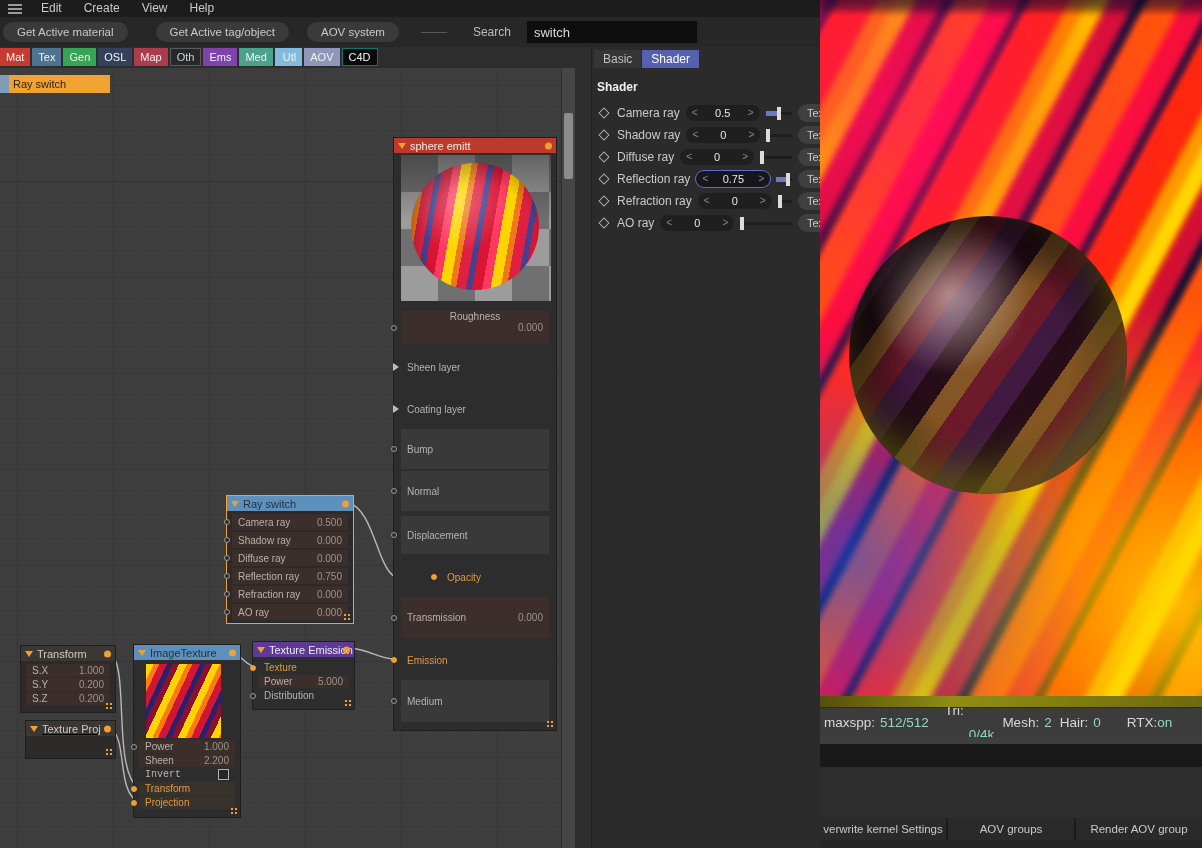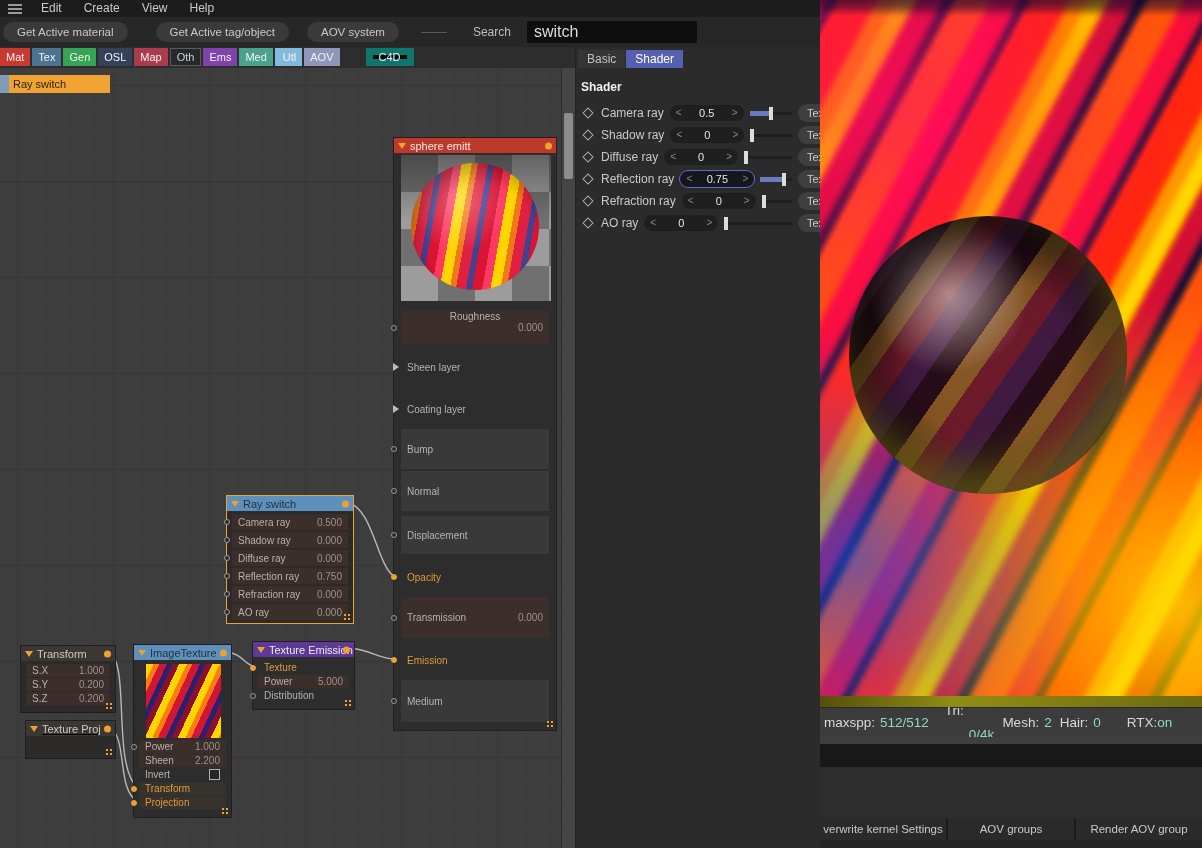--- a/index.html
+++ b/index.html
@@ -15,30 +15,30 @@
   .hamburger i { display:block; height:2px; background:#9a9a9a; }
   .menu-item { padding:0 11px; line-height:17px; cursor:default; }
 
   .toolbar { height:30px; background:#272727; display:flex; align-items:center; }
   .pill { height:20px; background:#3a3a3a; border-radius:10px; color:#c9c9c9; font-size:11.5px;
     display:flex; align-items:center; padding:0 14px; margin-left:10px; white-space:nowrap; }
   .pill:first-child { margin-left:3px; }
   .tb-divider { width:26px; height:1px; background:#585858; margin-left:22px; }
   .search-label { color:#bdbdbd; font-size:12px; margin-left:26px; }
   .search-input { width:170px; height:22px; margin-left:16px; background:#0e0e0e; border:none; outline:none;
-    color:#dcdcdc; font-size:16px; padding:0 7px; font-family:"Liberation Sans",sans-serif; }
-
-  .workspace { flex:1; display:flex; min-height:0; }
+    color:#dcdcdc; font-size:13px; padding:0 7px; font-family:"Liberation Sans",sans-serif; }
+
+  .workspace { flex:1; display:flex; min-height:0;gap:16px; }
   .editor-col { width:575px; display:flex; flex-direction:column; }
 
   .cat-tabs { height:21px; background:#2d2d2d; display:flex; align-items:flex-start; padding-top:1px; }
   .cat-tab { height:18px; min-width:27px; padding:0 6px; margin-right:2px; display:flex; align-items:center; justify-content:center;
     color:#f2f2f2; font-size:11px; cursor:pointer; }
   .cat-tab.oth { border:1px solid #5a5a5a; color:#cfcfcf; }
-  .cat-tab.c4d { border:7px solid #0f766e;margin-left:24px; }
+  .cat-tab.c4d { border:1px solid #0f766e; }
 
   .canvas-wrap { flex:1; display:flex; min-height:0; }
   .canvas { position:relative; flex:1; overflow:hidden; background-color:#3d3d3d;
     background-image:
       linear-gradient(#363636 1px, transparent 1px),
       linear-gradient(90deg,#363636 1px, transparent 1px),
       linear-gradient(#414141 1px, transparent 1px),
       linear-gradient(90deg,#414141 1px, transparent 1px);
     background-size:96px 96px, 96px 96px, 24px 24px, 24px 24px;
     background-position:17px 17px,17px 17px,17px 17px,17px 17px; }
@@ -241,21 +241,21 @@
                 <span>Bump</span>
               </div>
               <div class="nrow row-plain" style="top:333px; height:40px;">
                 <span class="port"></span>
                 <span>Normal</span>
               </div>
               <div class="nrow row-plain" style="top:378px; height:38px;">
                 <span class="port"></span>
                 <span>Displacement</span>
               </div>
-              <div class="nrow row-orange" style="top:430px; height:18px;">
+              <div class="nrow row-orange" style="top:430px; height:18px;margin-left:40px;">
                 <span class="port on"></span>
                 <span>Opacity</span>
               </div>
               <div class="nrow row-maroon" style="top:459px; height:41px;">
                 <span class="port"></span>
                 <span>Transmission</span>
                 <span class="val">0.000</span>
               </div>
               <div class="nrow row-orange" style="top:513px; height:18px;">
                 <span class="port on"></span>
@@ -330,37 +330,37 @@
 
             <div class="node" style="left:25px; top:652px; width:91px; height:39px; background:#2d2b29;text-decoration:underline;">
               <div class="nhead hd-dark">
                 <span class="tri-down"></span>
                 <span>Texture Proj</span>
                 <span class="dot-out"></span>
               </div>
               <span class="rsz"></span>
             </div>
 
-            <div class="node" style="left:133px; top:576px; width:99px; height:174px; background:#2d2d2d;">
+            <div class="node" style="left:133px; top:576px; width:108px; height:174px; background:#2d2d2d;">
               <div class="nhead hd-blue">
                 <span class="tri-down"></span>
                 <span>ImageTexture</span>
                 <span class="dot-out"></span>
               </div>
               <div class="it-preview"></div>
               <div class="nrow row-maroon" style="left:5px;right:5px;top:95px;height:13px;">
                 <span class="port" style="left:-8px;"></span>
                 <span>Power</span>
                 <span class="val">1.000</span>
               </div>
               <div class="nrow row-maroon" style="left:5px;right:5px;top:109px;height:13px;">
                 <span>Sheen</span>
                 <span class="val">2.200</span>
               </div>
-              <div class="nrow" style="left:5px;right:5px;top:123px;height:13px;">
+              <div class="nrow" style="left:5px;right:5px;top:123px;height:13px;font-family:Liberation Mono, monospace;">
                 <span>Invert</span>
                 <span class="checkbox"></span>
               </div>
               <div class="nrow row-olive row-orange" style="left:5px;right:5px;top:137px;height:13px;">
                 <span class="port on" style="left:-8px;"></span>
                 <span>Transform</span>
               </div>
               <div class="nrow row-olive row-orange" style="left:5px;right:5px;top:151px;height:13px;">
                 <span class="port on" style="left:-8px;"></span>
                 <span>Projection</span>

